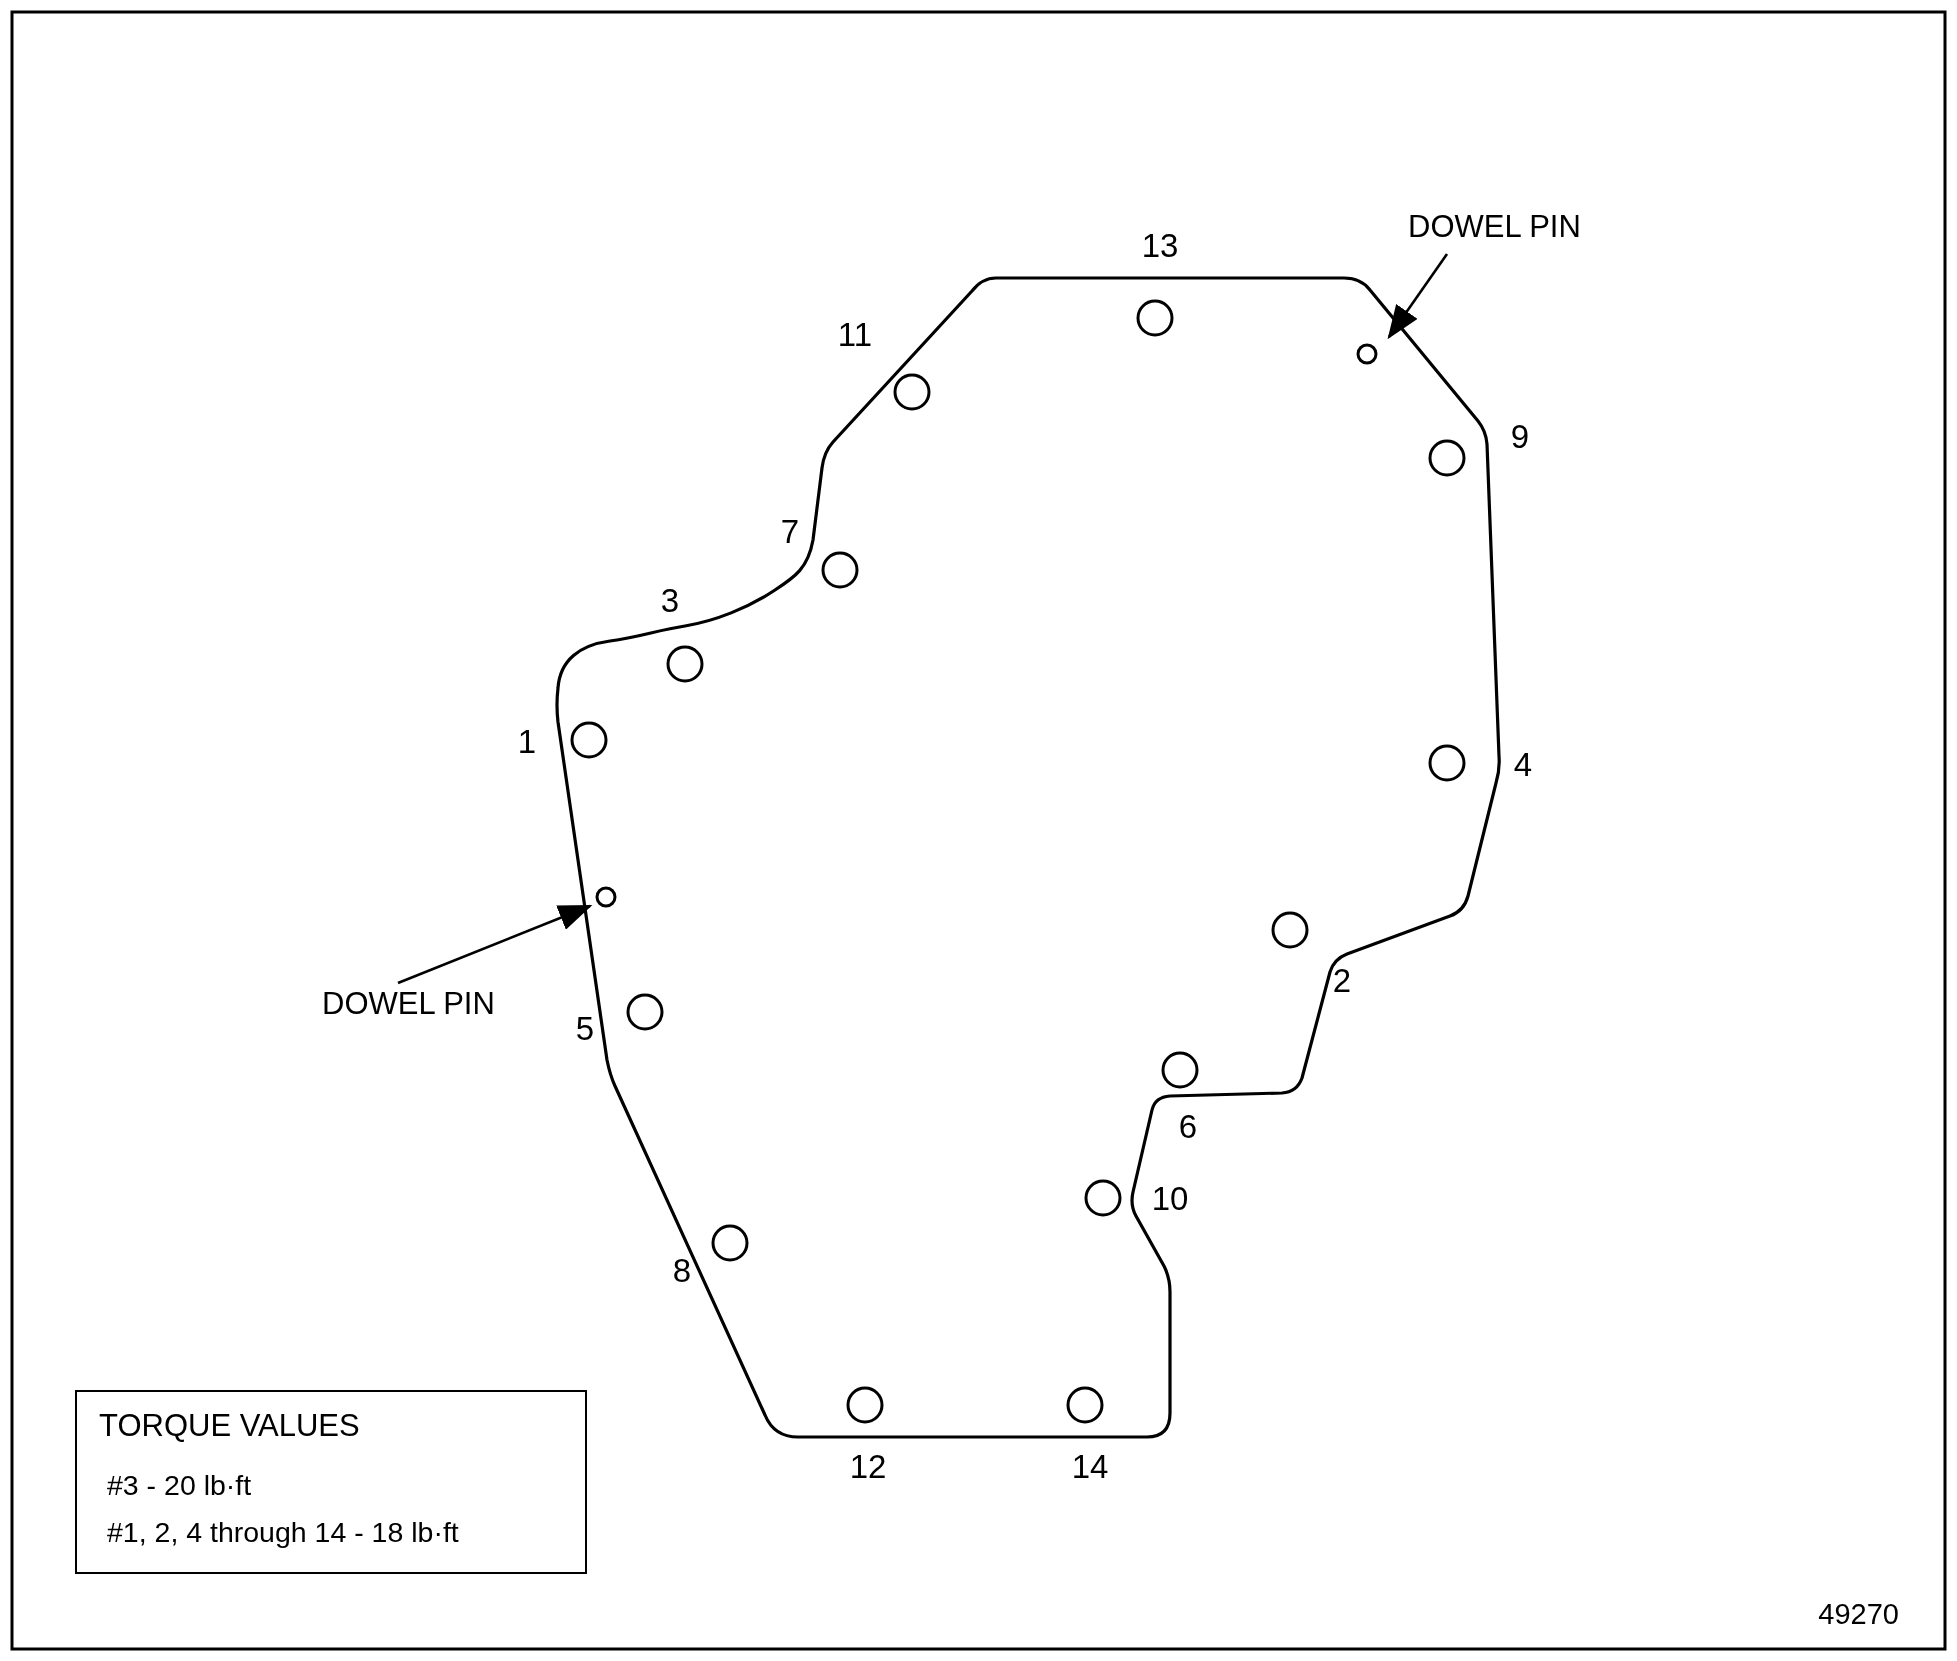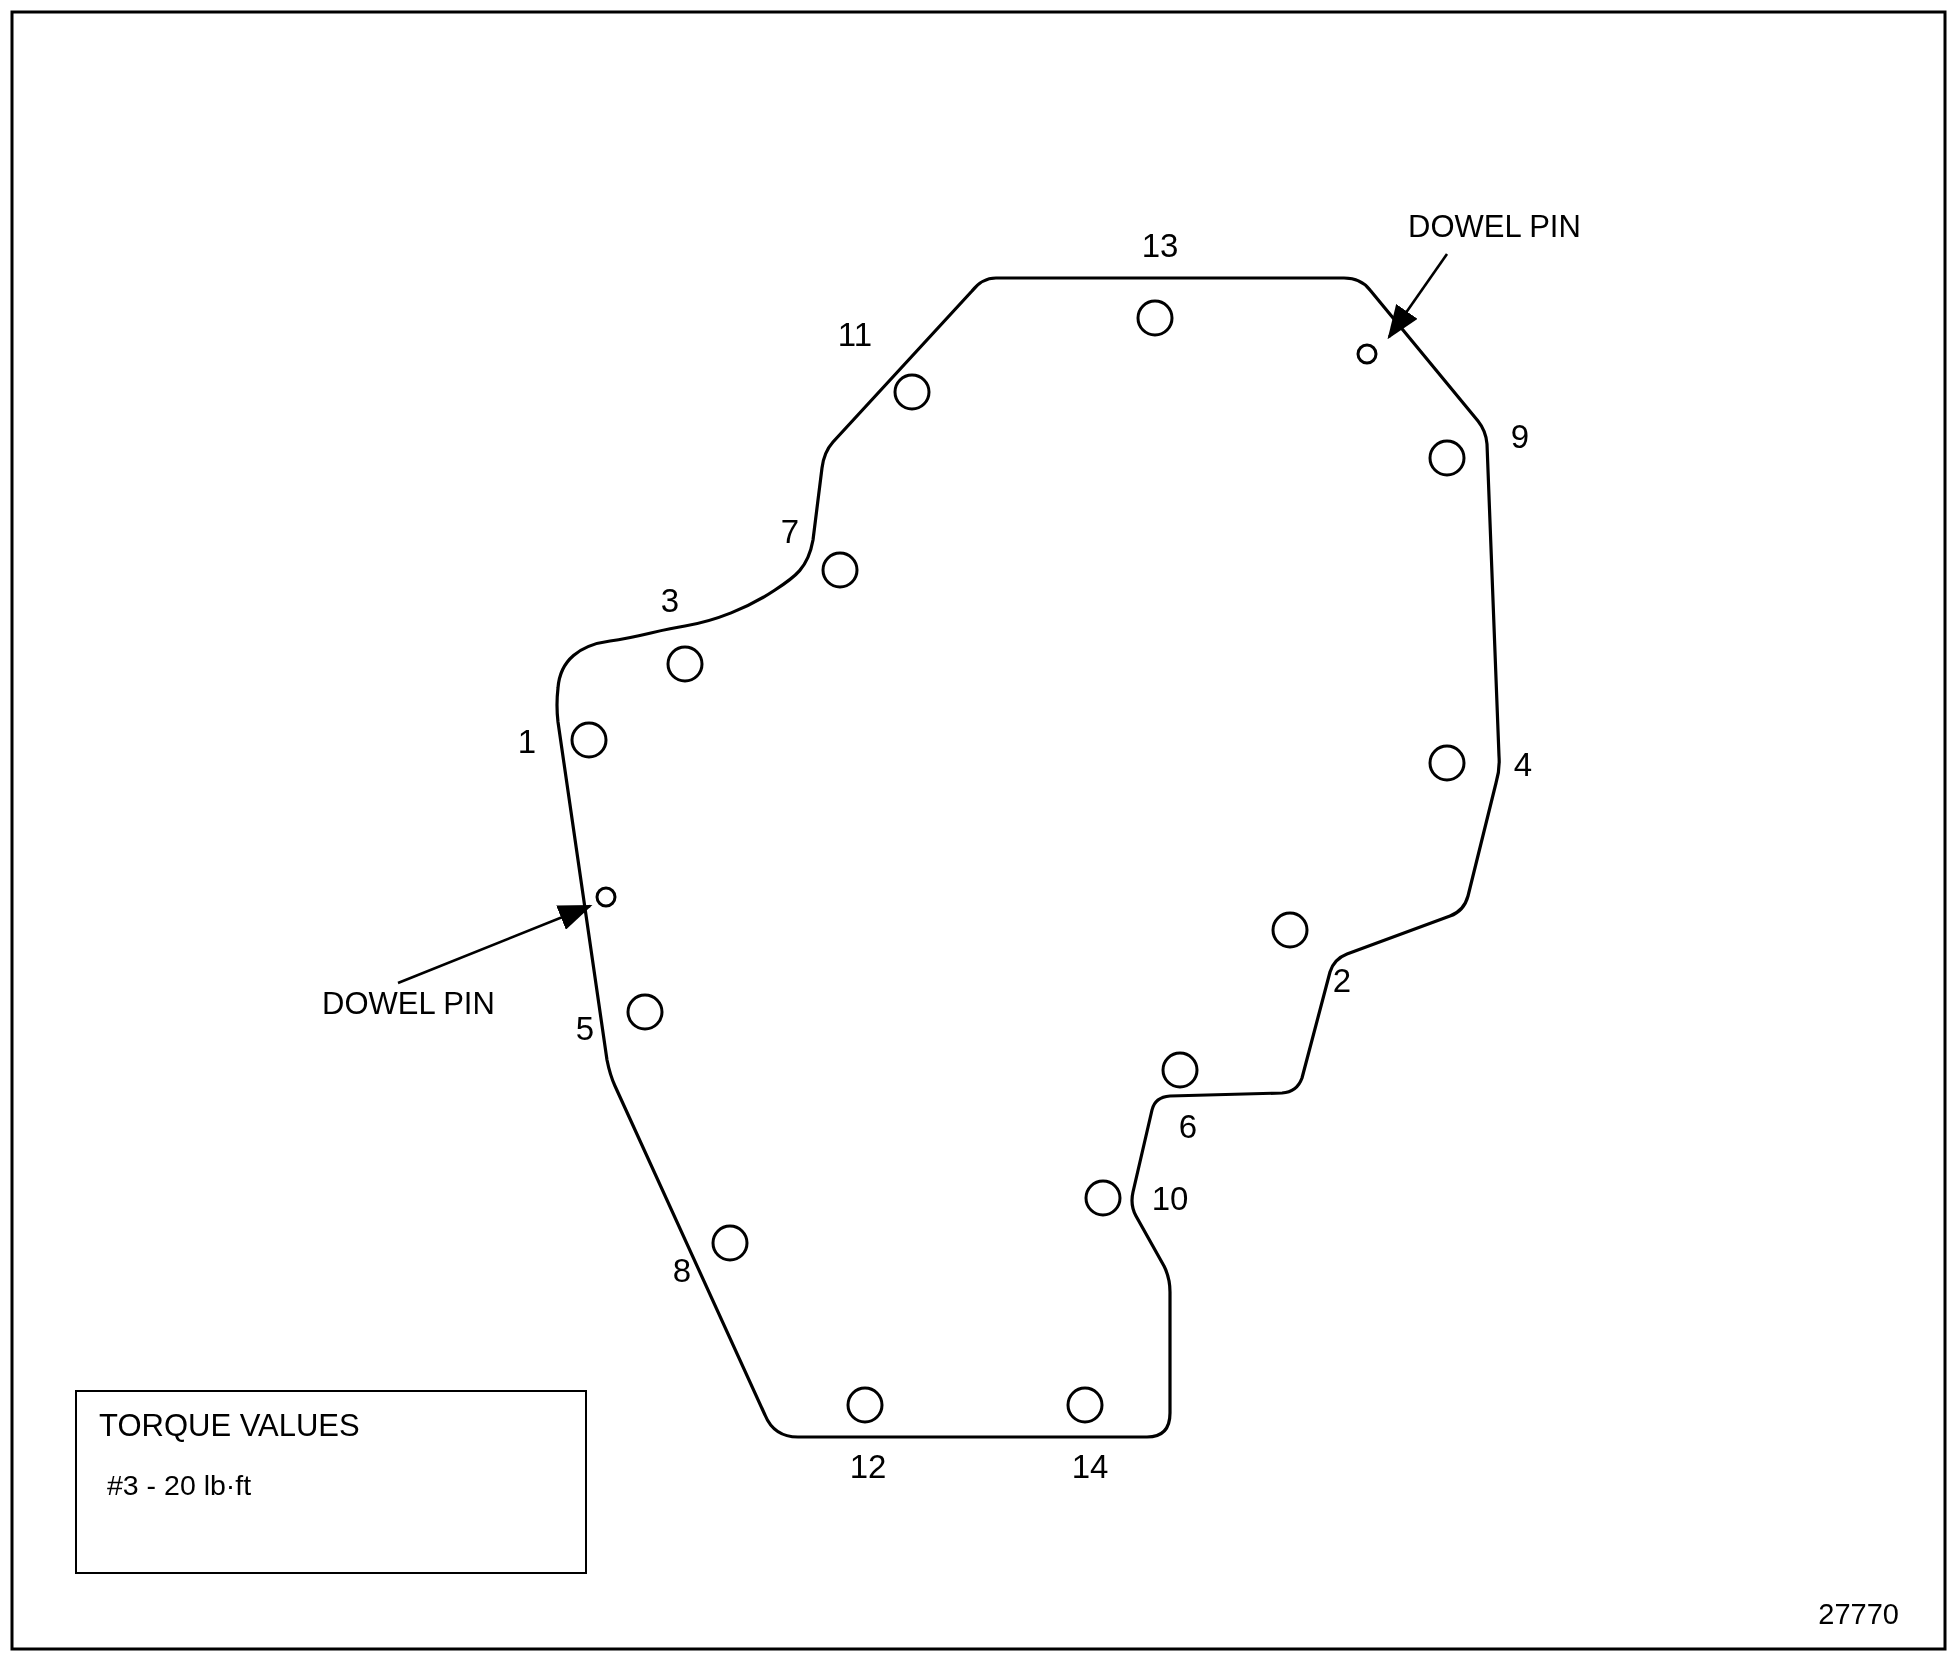--- a/index.html
+++ b/index.html
@@ -178,17 +178,18 @@
       <g>
         <circle cx="606" cy="897" r="9" class="hole"></circle>
         <line x1="398" y1="983" x2="590" y2="906" class="arrow" marker-end="url(#arrowhead)"></line>
         <text x="322" y="1014" class="dowel-label">DOWEL PIN</text>
       </g>
     </svg>
 
   <div class="torque-box">
     <p class="title">TORQUE VALUES</p>
     <p class="line">#3 -  20 lb·ft</p>
+    <p class="line">#1, 2, 4 through 14 - 18 lb·ft</p>
   </div>
 
-  <div class="figure-number">27770</div>
+  <div class="figure-number">49270</div>
 
 </div>
 
 </body></html>

